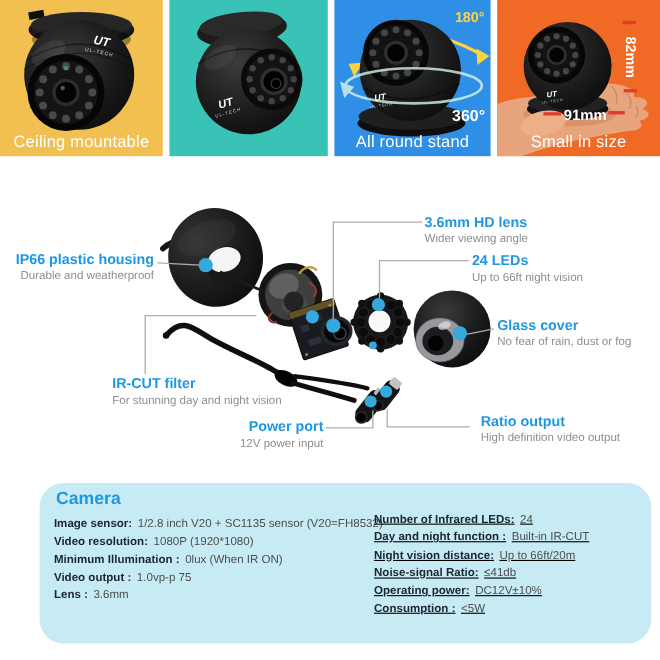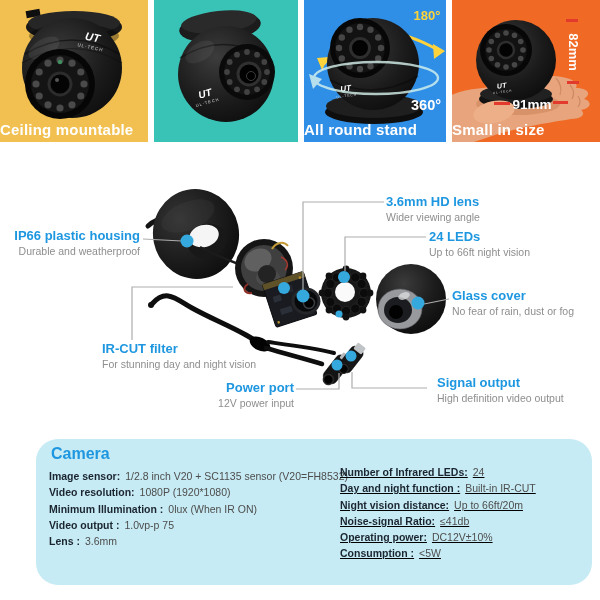--- a/index.html
+++ b/index.html
@@ -4,22 +4,22 @@
 <style>
   html,body{margin:0;padding:0;background:#fff;}
   .canvas{position:relative;width:600px;height:600px;background:#fff;overflow:hidden;
           font-family:"Liberation Sans","DejaVu Sans",sans-serif;}
   .panel{position:absolute;top:0;height:142px;overflow:hidden;}
   .panel svg{position:absolute;left:0;top:0;}
   .p1{left:0;width:148px;background:#F1C050;}
   .p2{left:154px;width:144px;background:#39C3B6;}
   .p3{left:304px;width:142px;background:#2F8EE5;}
   .p4{left:452px;width:148px;background:#F06A25;}
-  .panel-label{position:absolute;left:0;right:0;bottom:4px;color:#fff;
-               font-size:15px;font-weight:bold;letter-spacing:.2px;}
+  .panel-label{position:absolute;left:0;right:0;bottom:4px;text-align:center;color:#fff;
+               font-size:15px;font-weight:normal;letter-spacing:.2px;}
   .exploded{position:absolute;left:0;top:142px;width:600px;height:298px;}
   .callout{position:absolute;white-space:nowrap;}
   .co-title{font-size:13px;font-weight:bold;color:#1E97E0;line-height:14px;}
   .co-sub{font-size:10.5px;color:#8E8E8E;line-height:12px;margin-top:2px;}
   .co-right{text-align:right;}
   .specbox{position:absolute;left:36px;top:439px;width:556px;height:146px;
            background:#C7EBF4;border-radius:22px;}
   .spec-title{position:absolute;left:15px;top:6px;font-size:16px;font-weight:bold;color:#1E97E0;}
   .spec-col{position:absolute;font-size:10.5px;line-height:16.3px;white-space:nowrap;}
   .spec-col.left{left:13px;top:29px;}
@@ -374,21 +374,21 @@
   </div>
   <div class="callout" style="left:102px;top:342px;">
     <div class="co-title">IR-CUT filter</div>
     <div class="co-sub">For stunning day and night vision</div>
   </div>
   <div class="callout co-right" style="right:306px;top:381px;">
     <div class="co-title">Power port</div>
     <div class="co-sub">12V power input</div>
   </div>
   <div class="callout" style="left:437px;top:376px;">
-    <div class="co-title">Signal output</div>
+    <div class="co-title">Ratio output</div>
     <div class="co-sub">High definition video output</div>
   </div>
 
   <div class="specbox">
     <div class="spec-title">Camera</div>
     <div class="spec-col left">
       <div class="spec-row"><span class="spec-label">Image sensor:</span><span class="spec-value">1/2.8 inch V20 + SC1135 sensor  (V20=FH8532)</span></div>
       <div class="spec-row"><span class="spec-label">Video resolution:</span><span class="spec-value">1080P (1920*1080)</span></div>
       <div class="spec-row"><span class="spec-label">Minimum Illumination :</span><span class="spec-value">0lux (When IR ON)</span></div>
       <div class="spec-row"><span class="spec-label">Video output :</span><span class="spec-value">1.0vp-p 75</span></div>

